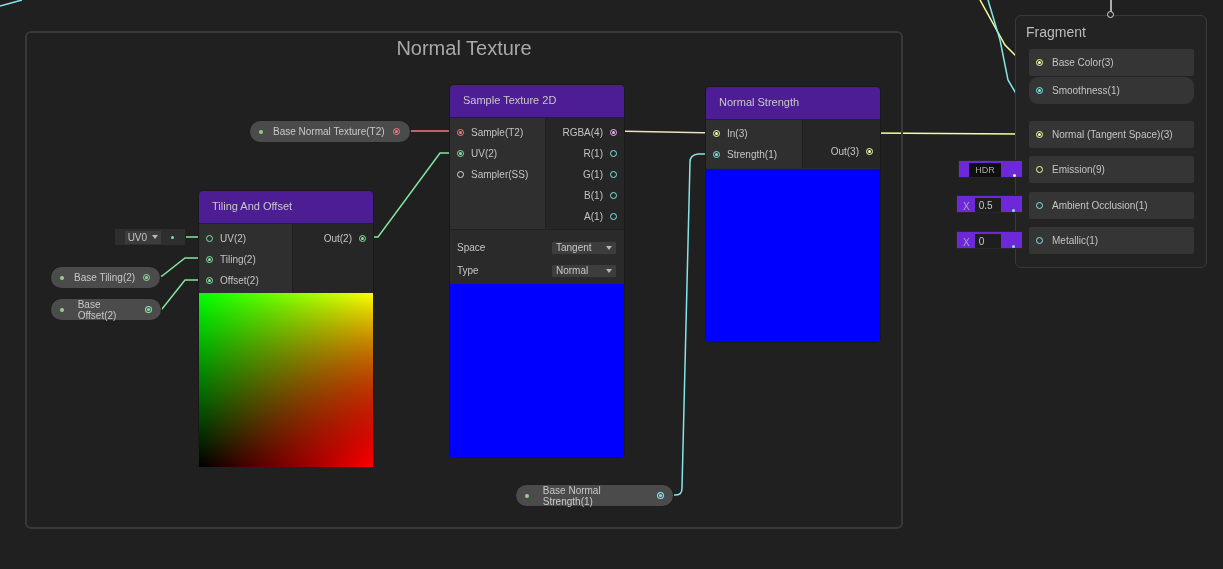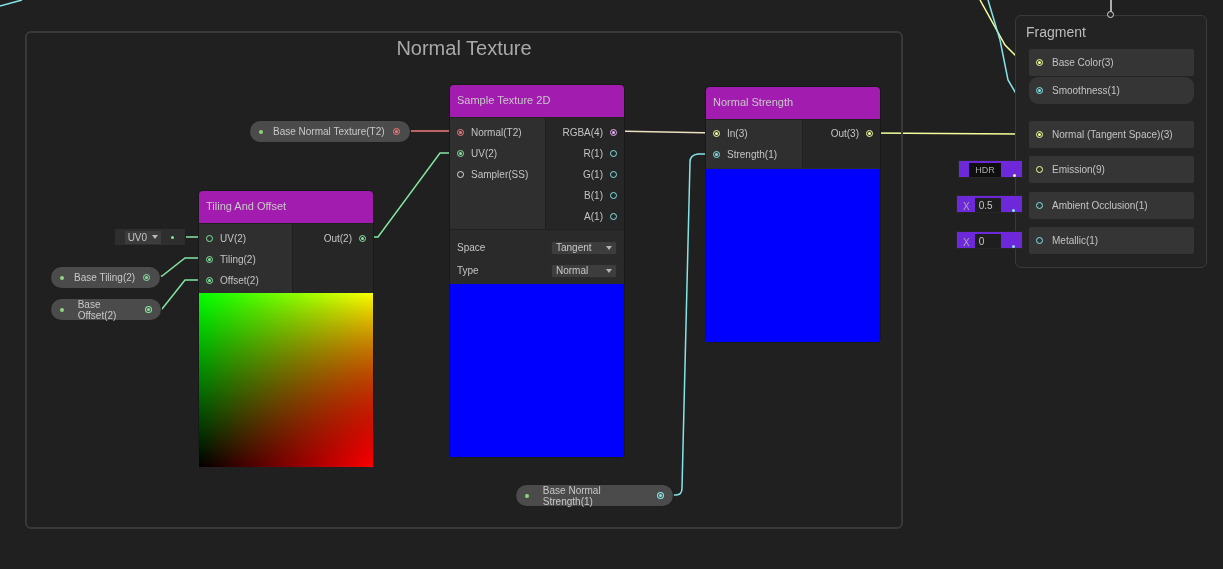--- a/index.html
+++ b/index.html
@@ -2,21 +2,21 @@
 <html><head>
 <meta charset="utf-8">
 <style>
   html,body{margin:0;padding:0;}
   body{width:1223px;height:569px;background:#202020;position:relative;overflow:hidden;font-family:"Liberation Sans",sans-serif;color:#c4c4c4;}
   .abs{position:absolute;}
   svg.wires{position:absolute;left:0;top:0;pointer-events:none;}
   .group{position:absolute;left:25px;top:31px;width:878px;height:498px;border:2px solid #393939;border-radius:6px;box-sizing:border-box;}
   .group-title{position:absolute;left:0;right:0;top:4px;text-align:center;font-size:20px;color:#a9a9a9;}
   .node{position:absolute;background:#2c2c2c;border-radius:4px;box-shadow:0 0 0 1px #191919;}
-  .node-title{height:32px;line-height:30px;padding-left:7px;font-size:11px;color:#c8c8c8;background:#a21caf;border-radius:4px 4px 0 0;border-bottom:1px solid #222;}
+  .node-title{height:32px;line-height:30px;padding-left:13px;font-size:11px;color:#c8c8c8;background:#4c1d95;border-radius:4px 4px 0 0;border-bottom:1px solid #222;}
   .ports{display:flex;}
   .in-col{background:#2f2f2f;}
   .out-col{background:#262626;border-left:1px solid #202020;}
   .port{height:21px;display:flex;align-items:center;font-size:10px;color:#c4c4c4;}
   .in-col .port{padding-left:7px;}
   .out-col .port{justify-content:flex-end;padding-right:7px;}
   .dot{width:7px;height:7px;border-radius:50%;border:1px solid;box-sizing:border-box;display:inline-block;position:relative;}
   .dot.filled::after{content:"";position:absolute;left:1px;top:1px;width:3px;height:3px;border-radius:50%;background:currentColor;}
   .in-col .dot{margin-right:7px;}
   .out-col .dot{margin-left:7px;}
@@ -126,21 +126,21 @@
     <div style="position:absolute;inset:0;background:linear-gradient(to right,rgba(0,0,0,0),#ff0000);mask-image:linear-gradient(to bottom,transparent,black);-webkit-mask-image:linear-gradient(to bottom,transparent,black);"></div>
   </div>
 </div>
 
 <div class="node" style="left:450px;top:85px;width:174px;height:372px;">
   <div class="node-title">Sample Texture 2D</div>
   <div class="ports" style="height:111px;">
     <div class="in-col" style="width:95px;padding-top:4px;">
       <div class="port">
           <span class="dot filled c-pink"></span>
-          <span>Normal(T2)</span>
+          <span>Sample(T2)</span>
         </div>
       <div class="port">
           <span class="dot filled c-green"></span>
           <span>UV(2)</span>
         </div>
       <div class="port">
           <span class="dot c-white"></span>
           <span>Sampler(SS)</span>
         </div>
     </div>
@@ -192,21 +192,21 @@
     <div class="in-col" style="width:96px;padding-top:3px;">
       <div class="port">
           <span class="dot filled c-yellow"></span>
           <span>In(3)</span>
         </div>
       <div class="port">
           <span class="dot filled c-cyan"></span>
           <span>Strength(1)</span>
         </div>
     </div>
-    <div class="out-col" style="flex:1;padding-top:3px;">
+    <div class="out-col" style="flex:1;padding-top:21px;">
       <div class="port">
           <span>Out(3)</span>
           <span class="dot filled c-yellow"></span>
         </div>
     </div>
   </div>
   <div class="preview" style="position:absolute;left:0;right:0;top:82px;bottom:0;background:#0000ff;"></div>
 </div>
 
 <div class="frag">

